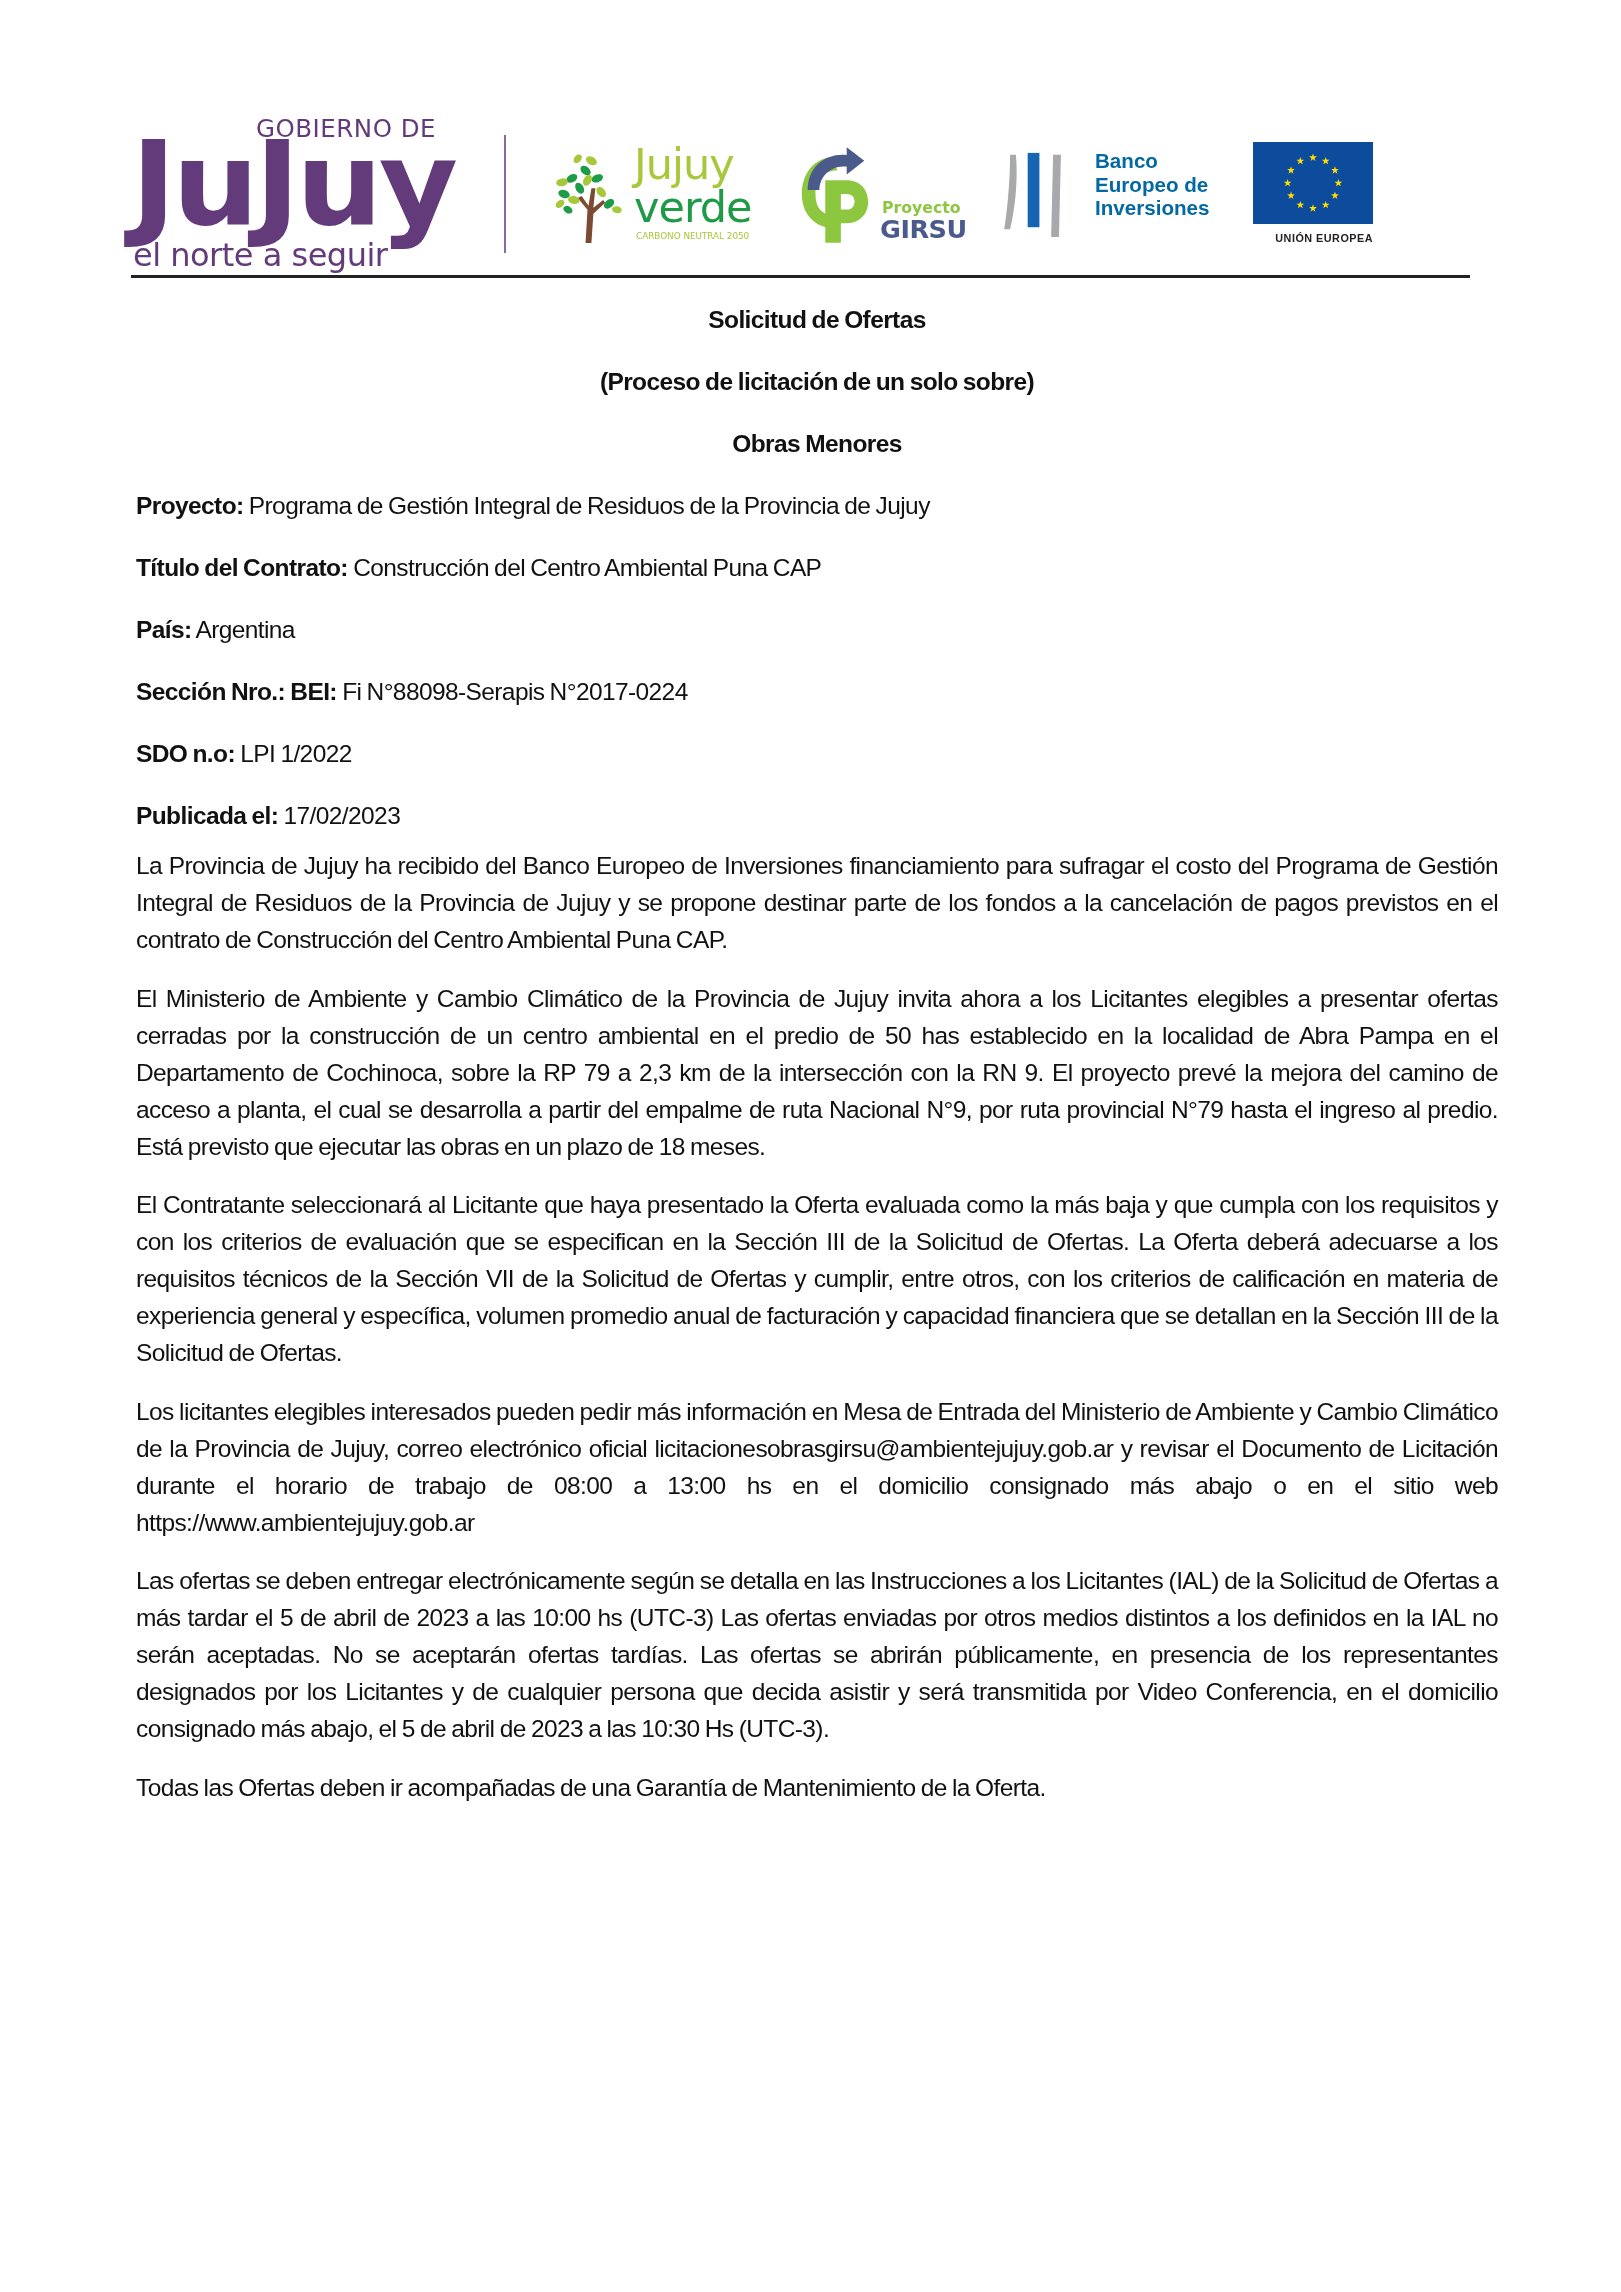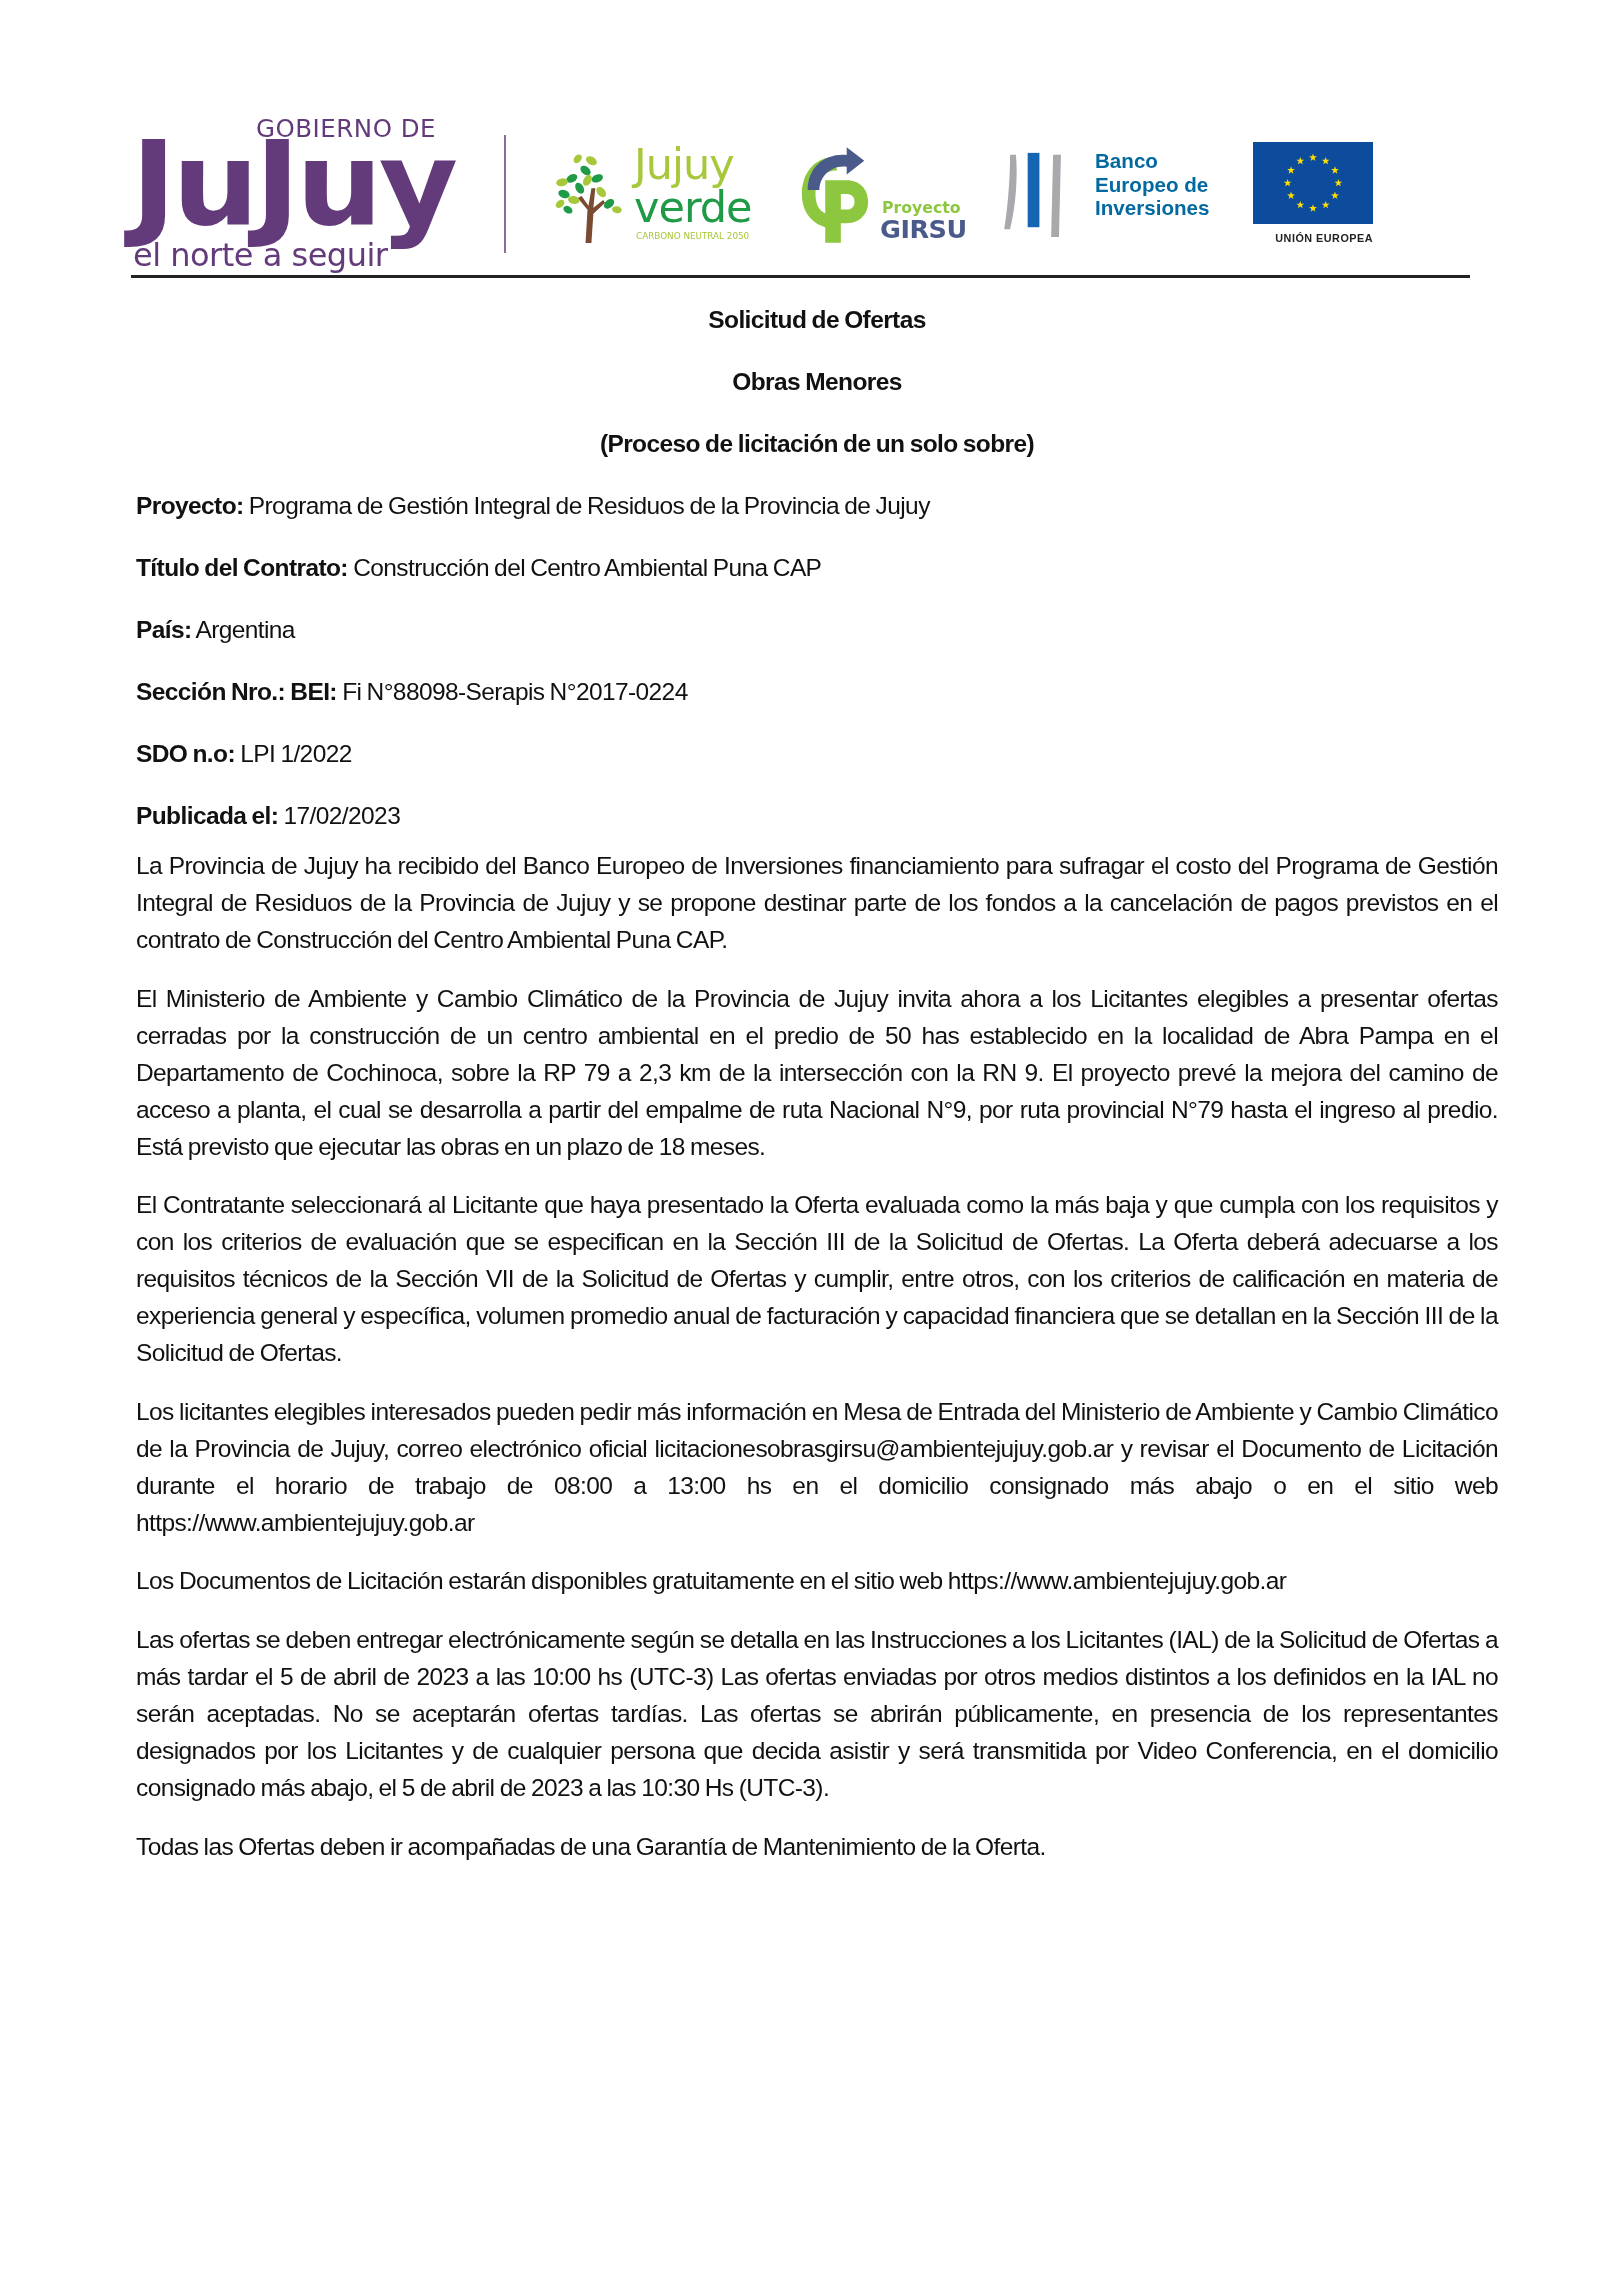--- a/index.html
+++ b/index.html
@@ -136,31 +136,30 @@
         <polygon points="48.00,15.28 48.99,18.12 51.99,18.19 49.60,20.00 50.47,22.88 48.00,21.16 45.53,22.88 46.40,20.00 44.01,18.19 47.01,18.12" fill="#ffdd00"></polygon>
       </svg>
   </div>
   <div class="eu-label">UNIÓN EUROPEA</div>
 </div>
 
 <div class="abs header-rule"></div>
 
 <div class="doc">
   <div class="title-line">Solicitud de Ofertas</div>
+  <div class="title-line">(Proceso de licitación de un solo sobre)</div>
   <div class="title-line">Obras Menores</div>
-  <div class="title-line">(Proceso de licitación de un solo sobre)</div>
 
   <div class="field"><b>Proyecto:</b><span> Programa de Gestión Integral de Residuos de la Provincia de Jujuy</span></div>
   <div class="field"><b>Título del Contrato:</b><span> Construcción del Centro Ambiental Puna CAP</span></div>
   <div class="field"><b>País:</b><span> Argentina</span></div>
   <div class="field"><b>Sección Nro.: BEI:</b><span> Fi N°88098-Serapis N°2017-0224</span></div>
   <div class="field"><b>SDO n.o:</b><span> LPI 1/2022</span></div>
   <div class="field" style="height:49px"><b>Publicada el:</b><span> 17/02/2023</span></div>
 
   <p class="para">La Provincia de Jujuy ha recibido del Banco Europeo de Inversiones financiamiento para sufragar el costo del Programa de Gestión Integral de Residuos de la Provincia de Jujuy y se propone destinar parte de los fondos a la cancelación de pagos previstos en el contrato de Construcción del Centro Ambiental Puna CAP.</p>
   <p class="para">El Ministerio de Ambiente y Cambio Climático de la Provincia de Jujuy invita ahora a los Licitantes elegibles a presentar ofertas cerradas por la construcción de un centro ambiental   en el predio de 50 has establecido en la localidad de Abra Pampa en el Departamento de Cochinoca, sobre la RP 79 a 2,3 km de la intersección con la RN 9. El proyecto prevé la mejora del camino de acceso a planta, el cual se desarrolla a partir del empalme de ruta Nacional N°9, por ruta provincial N°79 hasta el ingreso al predio. Está previsto que ejecutar las obras en un plazo de 18 meses.</p>
   <p class="para">El Contratante seleccionará al Licitante que haya presentado la Oferta evaluada como la más baja y que cumpla con los requisitos y con los criterios de evaluación que se especifican en la Sección III de la Solicitud de Ofertas. La Oferta deberá adecuarse a los requisitos técnicos de la Sección VII de la Solicitud de Ofertas y cumplir, entre otros, con los criterios de calificación en materia de experiencia general y específica, volumen promedio anual de facturación y capacidad financiera que se detallan en la Sección III de la Solicitud de Ofertas.</p>
   <p class="para">Los licitantes elegibles interesados pueden pedir más información en Mesa de Entrada del Ministerio de Ambiente y Cambio Climático de la Provincia de Jujuy, correo electrónico oficial licitacionesobrasgirsu@ambientejujuy.gob.ar y revisar el Documento de Licitación durante el horario de trabajo de 08:00 a 13:00 hs en el domicilio consignado más abajo o en el sitio web https://www.ambientejujuy.gob.ar</p>
-  <p class="para">Los Documentos de Licitación estarán disponibles gratuitamente en el sitio web https://www.ambientejujuy.gob.ar</p>
   <p class="para">Las ofertas se deben entregar electrónicamente según se detalla en las Instrucciones a los Licitantes (IAL) de la Solicitud de Ofertas a más tardar el 5 de abril de 2023 a las 10:00 hs (UTC-3) Las ofertas enviadas por otros medios distintos a los definidos en la IAL no serán aceptadas. No se aceptarán ofertas tardías. Las ofertas se abrirán públicamente, en presencia de los representantes designados por los Licitantes y de cualquier persona que decida asistir y será transmitida por Video Conferencia, en el domicilio consignado más abajo, el 5 de abril de 2023 a las 10:30 Hs (UTC-3).</p>
   <p class="para">Todas las Ofertas deben ir acompañadas de una Garantía de Mantenimiento de la Oferta.</p>
 </div>
 
 
 </body></html>

